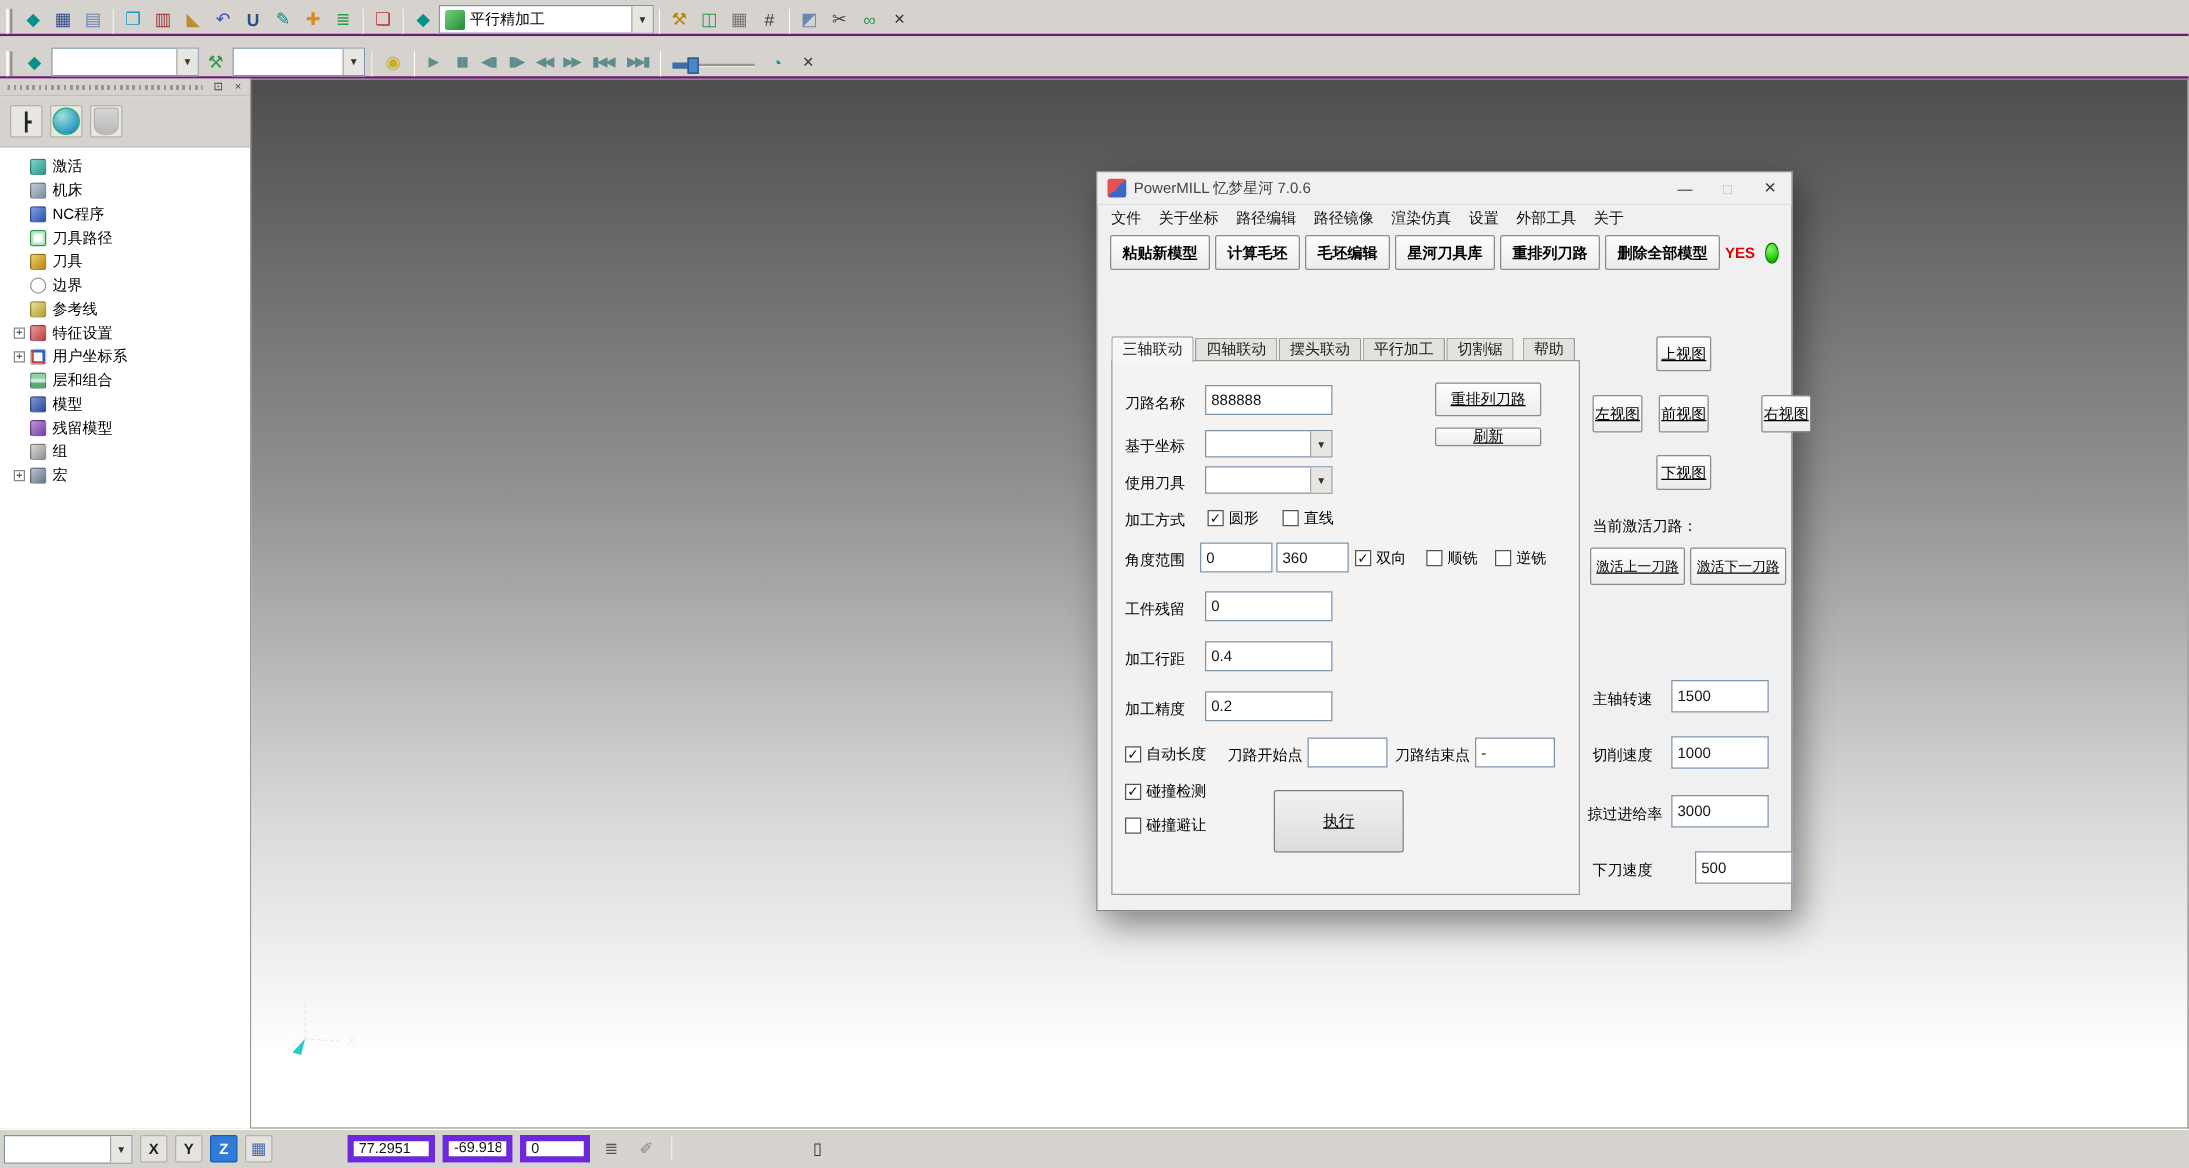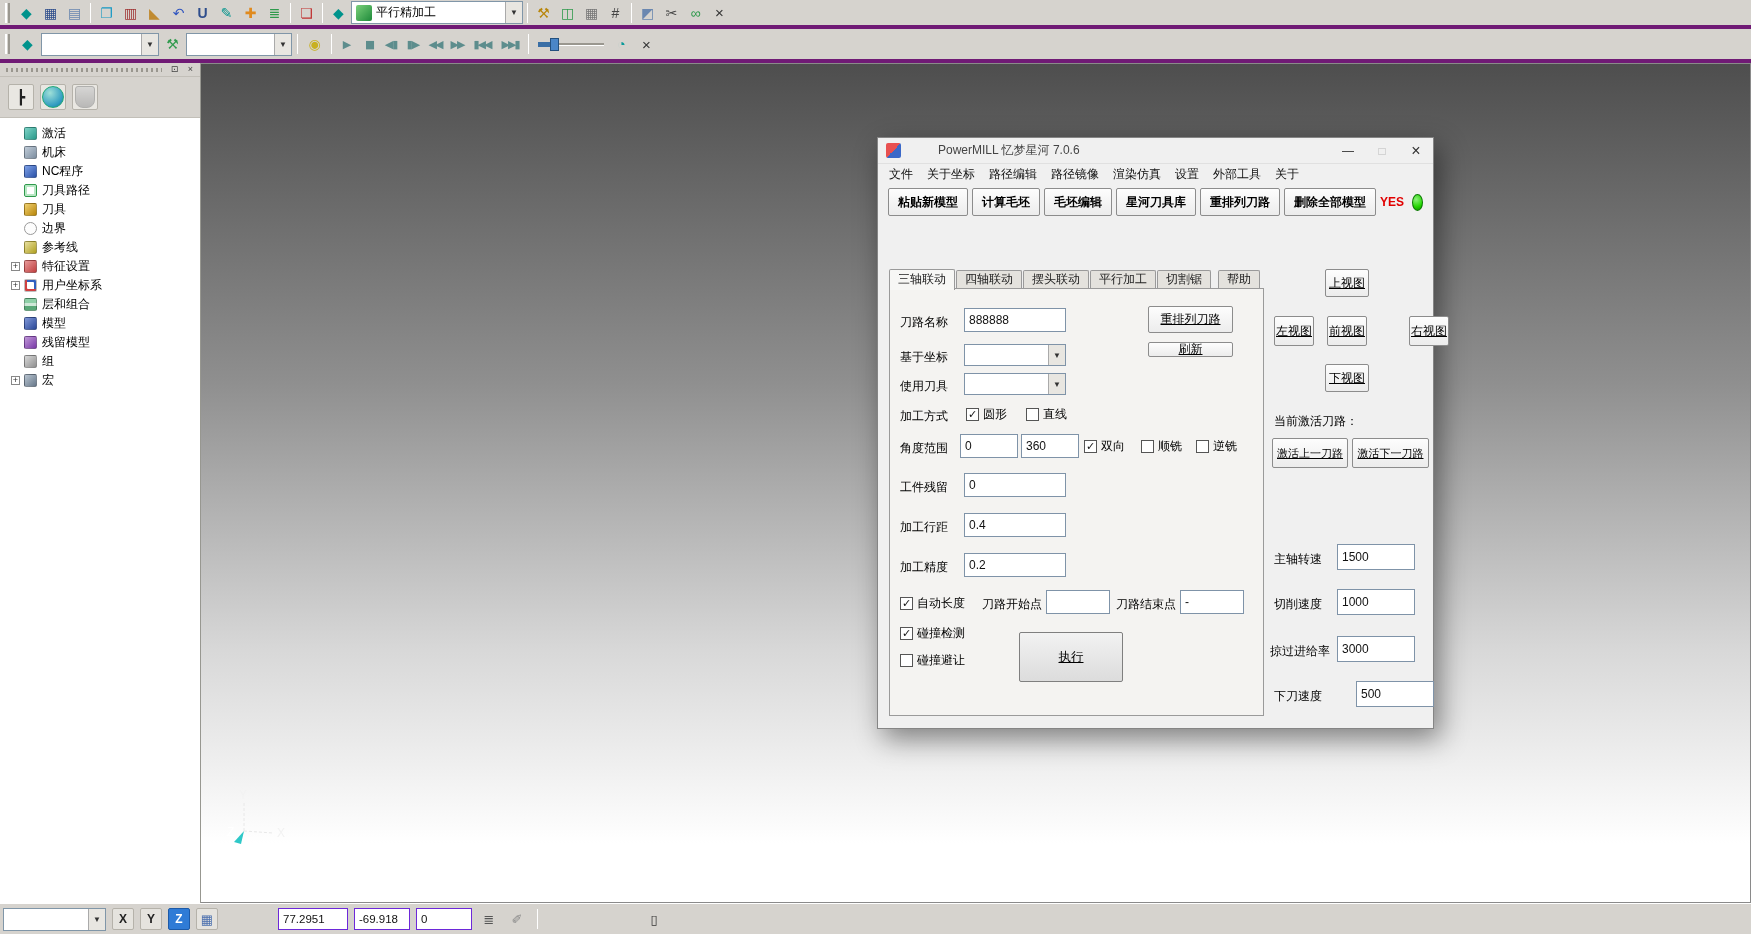--- a/index.html
+++ b/index.html
@@ -1,19 +1,19 @@
 <!DOCTYPE html>
 <html><head>
 <meta charset="utf-8">
 <style>
   *{margin:0;padding:0;box-sizing:border-box;font-family:"Liberation Sans","DejaVu Sans",sans-serif;}
   html,body{width:1751px;height:934px;overflow:hidden;background:#d6d3ce;position:relative;}
 
   
-  .tb{position:absolute;left:0;right:0;display:flex;align-items:center;background:#d6d3ce;border-bottom:4px solid #701a75;}
+  .tb{position:absolute;left:0;right:0;display:flex;align-items:flex-end;background:#d6d3ce;border-bottom:2px solid #701a75;}
   .tb1{top:0;height:29px;padding-left:4px;gap:1px;}
   .tb2{top:29px;height:34px;padding-left:4px;gap:2px;}
   .grip{width:5px;height:20px;border-left:2px solid #fff;border-right:2px solid #9a978f;margin:0 4px 0 1px;}
   .ti{width:23px;height:23px;display:flex;align-items:center;justify-content:center;font-size:14px;border:1px solid transparent;border-radius:2px;}
   .sep{width:1px;height:20px;background:#a8a59e;border-right:1px solid #fff;margin:0 3px;}
   .c-teal{color:#00938c}.c-navy{color:#2e4d8c}.c-steel{color:#6a87b0}.c-cyan{color:#1899c4}
   .c-maroon{color:#a03434}.c-tan{color:#c08a30}.c-blue{color:#2f54c0}.c-green{color:#2f9a4c}
   .c-red{color:#c03030}.c-orange{color:#e08a1e}.c-gold{color:#b8860b}.c-dark{color:#444}
   .c-gray{color:#777}
   .g-dia::before{content:"◆"}.g-save::before{content:"▦"}.g-print::before{content:"▤"}
@@ -72,27 +72,27 @@
   
   .statusbar{position:absolute;left:0;right:0;bottom:0;height:31px;background:#d6d3ce;border-top:1px solid #fff;display:flex;align-items:center;gap:6px;padding-left:3px;}
   .sb-dd{width:103px;height:23px;background:#fff;border:1px solid #8096a8;position:relative;}
   .axbtn{width:22px;height:22px;display:flex;align-items:center;justify-content:center;font-size:12px;font-weight:bold;color:#222;border:1px solid #b5b2aa;background:#e5e3de;border-radius:2px;}
   .axbtn.active{background:#2f7bd6;color:#fff;border-color:#1d5aa8;}
   .sb-ico{width:22px;height:22px;display:flex;align-items:center;justify-content:center;font-size:13px;border:1px solid #b5b2aa;background:#e5e3de;border-radius:2px;}
   .sb-grid::before{content:"▦";color:#4a6fae}
   .sb-list::before{content:"≣";color:#555}
   .sb-nib::before{content:"✐";color:#888}
   .sb-phone::before{content:"▯";color:#333}
-  .sb-inp{height:22px;border:1px solid #6d28d9;background:#fff;font-size:11.5px;padding:0 4px;color:#111;}
+  .sb-inp{height:22px;border:5px solid #6d28d9;background:#fff;font-size:11.5px;padding:0 4px;color:#111;}
 
   
   .dialog{position:absolute;left:877px;top:137px;width:557px;height:592px;background:#f0f0f0;border:1px solid #858585;box-shadow:6px 10px 26px rgba(0,0,0,.45);}
   .dlg-titlebar{position:absolute;left:0;top:0;right:0;height:26px;background:#f0f0f0;display:flex;align-items:center;border-bottom:1px solid #e0e0e0;}
   .dlg-appico{width:15px;height:15px;margin:0 6px 0 8px;border-radius:2px;background:linear-gradient(135deg,#e85050 0 50%,#3a68c8 50% 100%);}
-  .dlg-title{font-size:12px;color:#444;flex:1;margin-left:31px;}
+  .dlg-title{font-size:12px;color:#444;flex:1;}
   .wbtn{width:34px;height:24px;display:flex;align-items:center;justify-content:center;font-size:12px;color:#333;}
   .wbtn-min::before{content:"—"}.wbtn-max{color:#bbb}.wbtn-max::before{content:"□"}.wbtn-close::before{content:"×";font-size:16px}
   .dlg-menubar{position:absolute;left:4px;top:27px;height:19px;display:flex;align-items:center;}
   .mi{font-size:12px;color:#111;padding:0 7px;}
   .arow{position:absolute;left:10px;right:8px;display:flex;align-items:center;gap:4px;}
   .abtn{height:28px;padding:0 9px;background:linear-gradient(#fdfdfd,#ececec);border:1px solid #8c8c8c;border-radius:2px;font-size:12px;font-weight:600;color:#000;display:flex;align-items:center;white-space:nowrap;}
   .yes-badge{font-size:12px;font-weight:bold;margin-left:auto;}
   .led{width:17px;height:17px;border-radius:50%;background:radial-gradient(circle at 35% 30%,#8cf07a,#23d500 60%,#0f8a00);border:1px solid #0a7a00;margin:0 2px 0 4px;}
   .conn{font-size:12.5px;font-weight:bold;margin-left:auto;margin-right:2px;}
   .tabs{position:absolute;left:11px;top:131px;display:flex;align-items:center;height:20px;}

